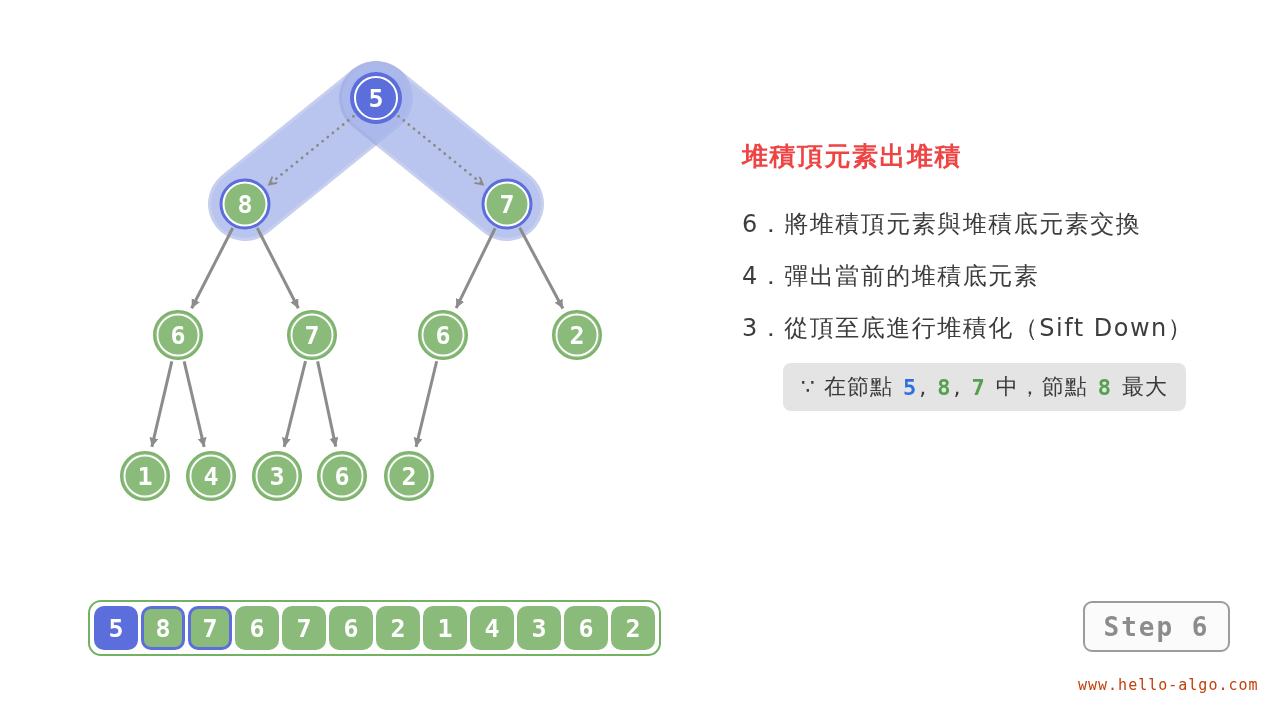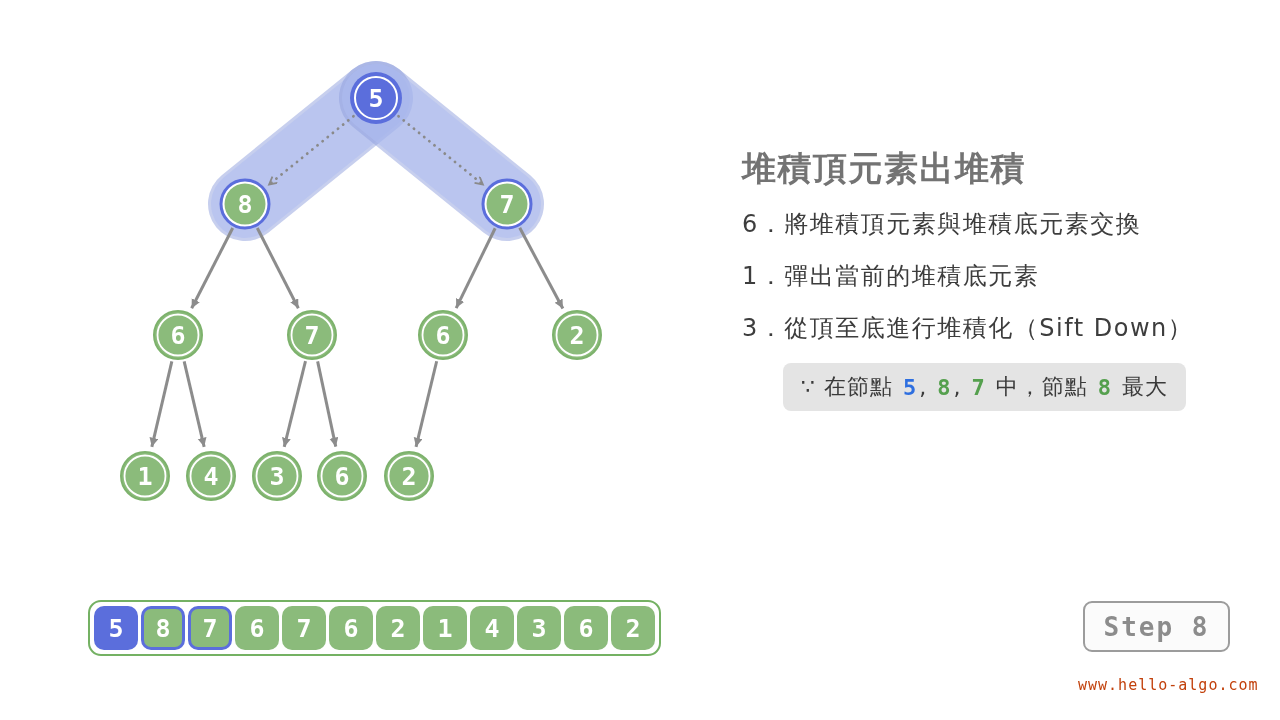--- a/index.html
+++ b/index.html
@@ -1,22 +1,22 @@
 <!DOCTYPE html>
 <html><head>
 <meta charset="utf-8">
 <style>
   html,body{margin:0;padding:0;background:#fff;}
   .canvas{position:relative;width:1280px;height:720px;background:#ffffff;overflow:hidden;
           font-family:"DejaVu Sans",sans-serif;}
   #tree-svg{position:absolute;left:0;top:0;width:1280px;height:720px;}
 
   
-  .panel-title{position:absolute;left:742px;top:146px;font-size:34px;font-weight:bold;
-               color:#737373;letter-spacing:1.5px;}
+  .panel-title{position:absolute;left:742px;top:139px;font-size:26px;font-weight:bold;
+               color:#ef4444;letter-spacing:1.5px;}
   .steps{position:absolute;left:742px;top:209px;display:flex;flex-direction:column;gap:22px;}
   .step-item{font-size:24px;color:#3d3d3d;line-height:30px;letter-spacing:1.5px;white-space:nowrap;}
   .note{position:absolute;left:783px;top:363px;height:48px;background:#e4e4e4;border-radius:8px;
         display:flex;align-items:center;padding:0 18px;font-size:22px;color:#3a3a3a;
         letter-spacing:1px;white-space:pre;}
   .note .num{font-weight:bold;font-family:"DejaVu Sans Mono",monospace;margin:0 2px;}
   .note .num.blue{color:#2e6fe0;}
   .note .num.green{color:#55a04e;}
 
   
@@ -131,36 +131,36 @@
           <circle cx="409" cy="476" r="24" fill="#8bbb7b" stroke="#7db26c" stroke-width="2"></circle>
           <circle cx="409" cy="476" r="20.5" fill="none" stroke="#ffffff" stroke-width="1.8"></circle>
           <text x="409" y="485" text-anchor="middle" fill="#ffffff" font-family="DejaVu Sans Mono, monospace" font-size="25" font-weight="bold">2</text>
         </g>
       </g>
   </svg>
 
   <div class="panel-title">堆積頂元素出堆積</div>
   <div class="steps" id="steps">
       <div class="step-item">6．將堆積頂元素與堆積底元素交換</div>
-      <div class="step-item">1．彈出當前的堆積底元素</div>
+      <div class="step-item">4．彈出當前的堆積底元素</div>
       <div class="step-item">3．從頂至底進行堆積化（Sift Down）</div>
     </div>
   <div class="note" id="note"><span class="">∵ 在節點 </span><span class="num blue">5</span><span class="">, </span><span class="num green">8</span><span class="">, </span><span class="num green">7</span><span class=""> 中，節點 </span><span class="num green">8</span><span class=""> 最大</span></div>
 
   <div class="array" id="array">
       <div class="cell blue">5</div>
       <div class="cell hl">8</div>
       <div class="cell hl">7</div>
       <div class="cell">6</div>
       <div class="cell">7</div>
       <div class="cell">6</div>
       <div class="cell">2</div>
       <div class="cell">1</div>
       <div class="cell">4</div>
       <div class="cell">3</div>
       <div class="cell">6</div>
       <div class="cell">2</div>
     </div>
 
-  <div class="step-btn">Step 8</div>
+  <div class="step-btn">Step 6</div>
   <div class="watermark">www.hello-algo.com</div>
 
 </div>
 
 </body></html>

